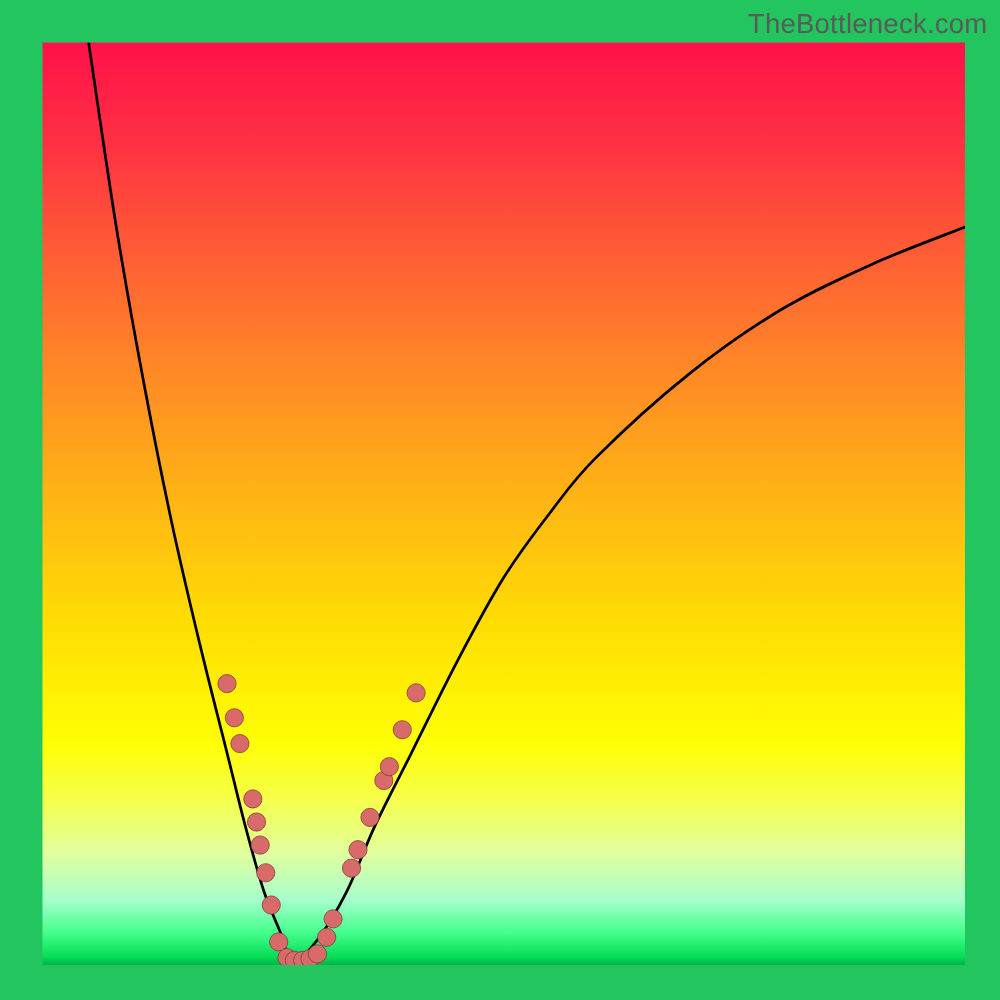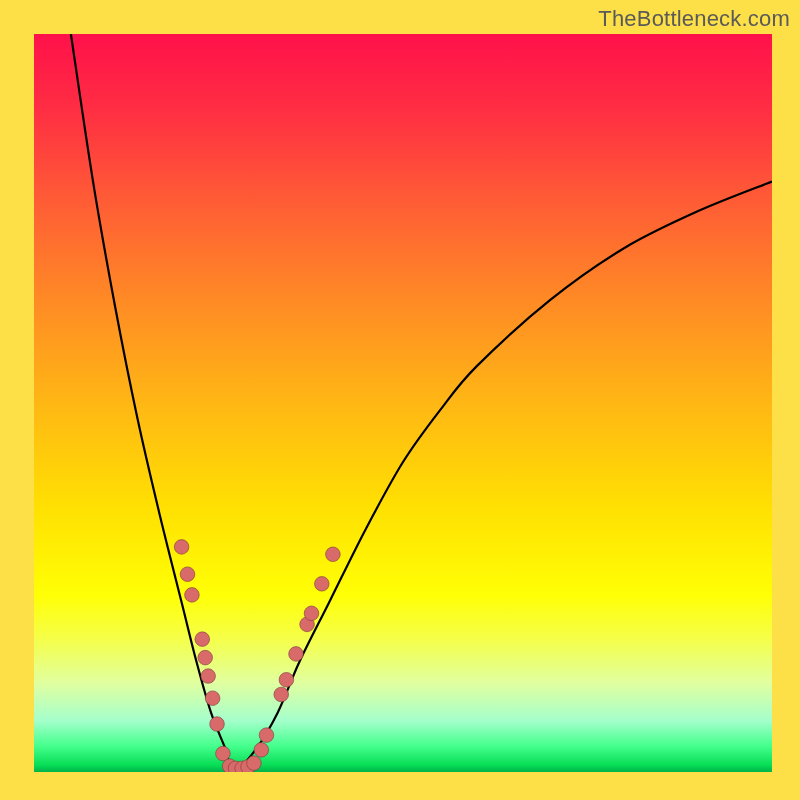--- a/index.html
+++ b/index.html
@@ -9,21 +9,21 @@
     height: 800px;
     overflow: hidden;
     background: #000;
     font-family: Arial, Helvetica, sans-serif;
   }
   .frame {
     position: absolute;
     top: 0; left: 0;
     width: 800px;
     height: 800px;
-    background: #fde047;
+    background: #22c55e;
   }
   .plot {
     position: absolute;
     top: 34px;
     left: 34px;
     width: 738px;
     height: 738px;
     background: linear-gradient(
       to bottom,
       #ff114a 0%,

